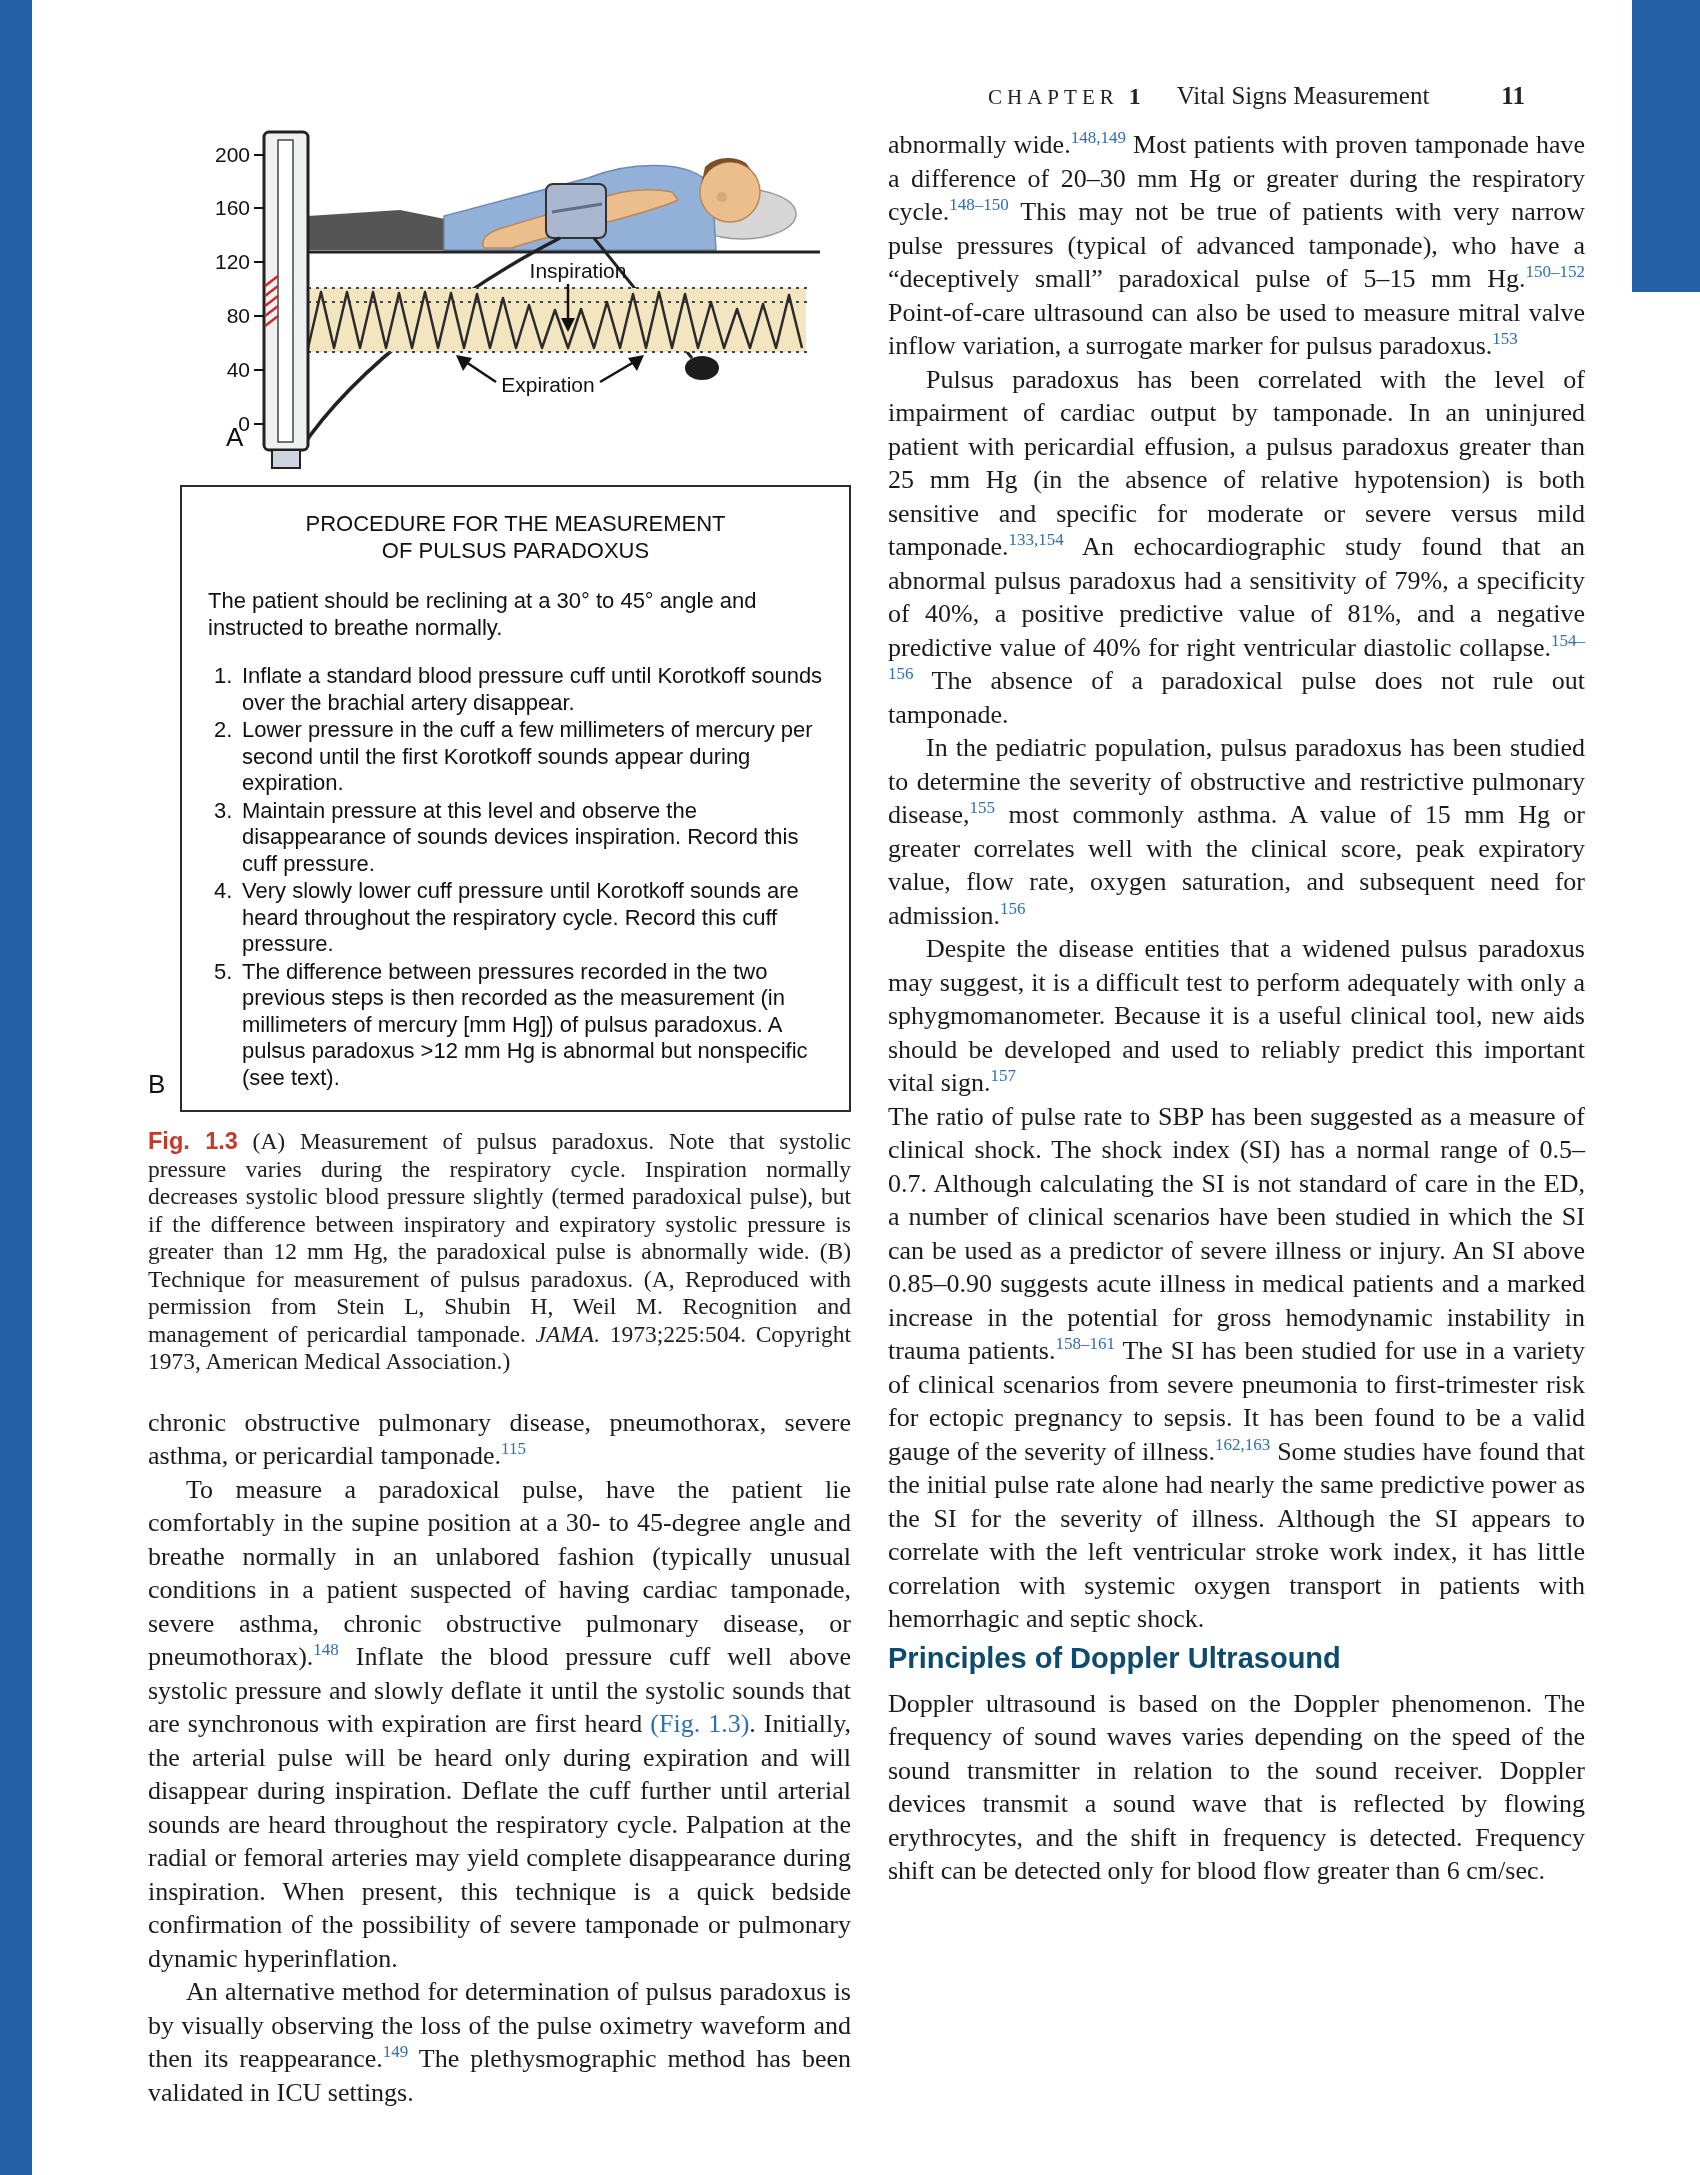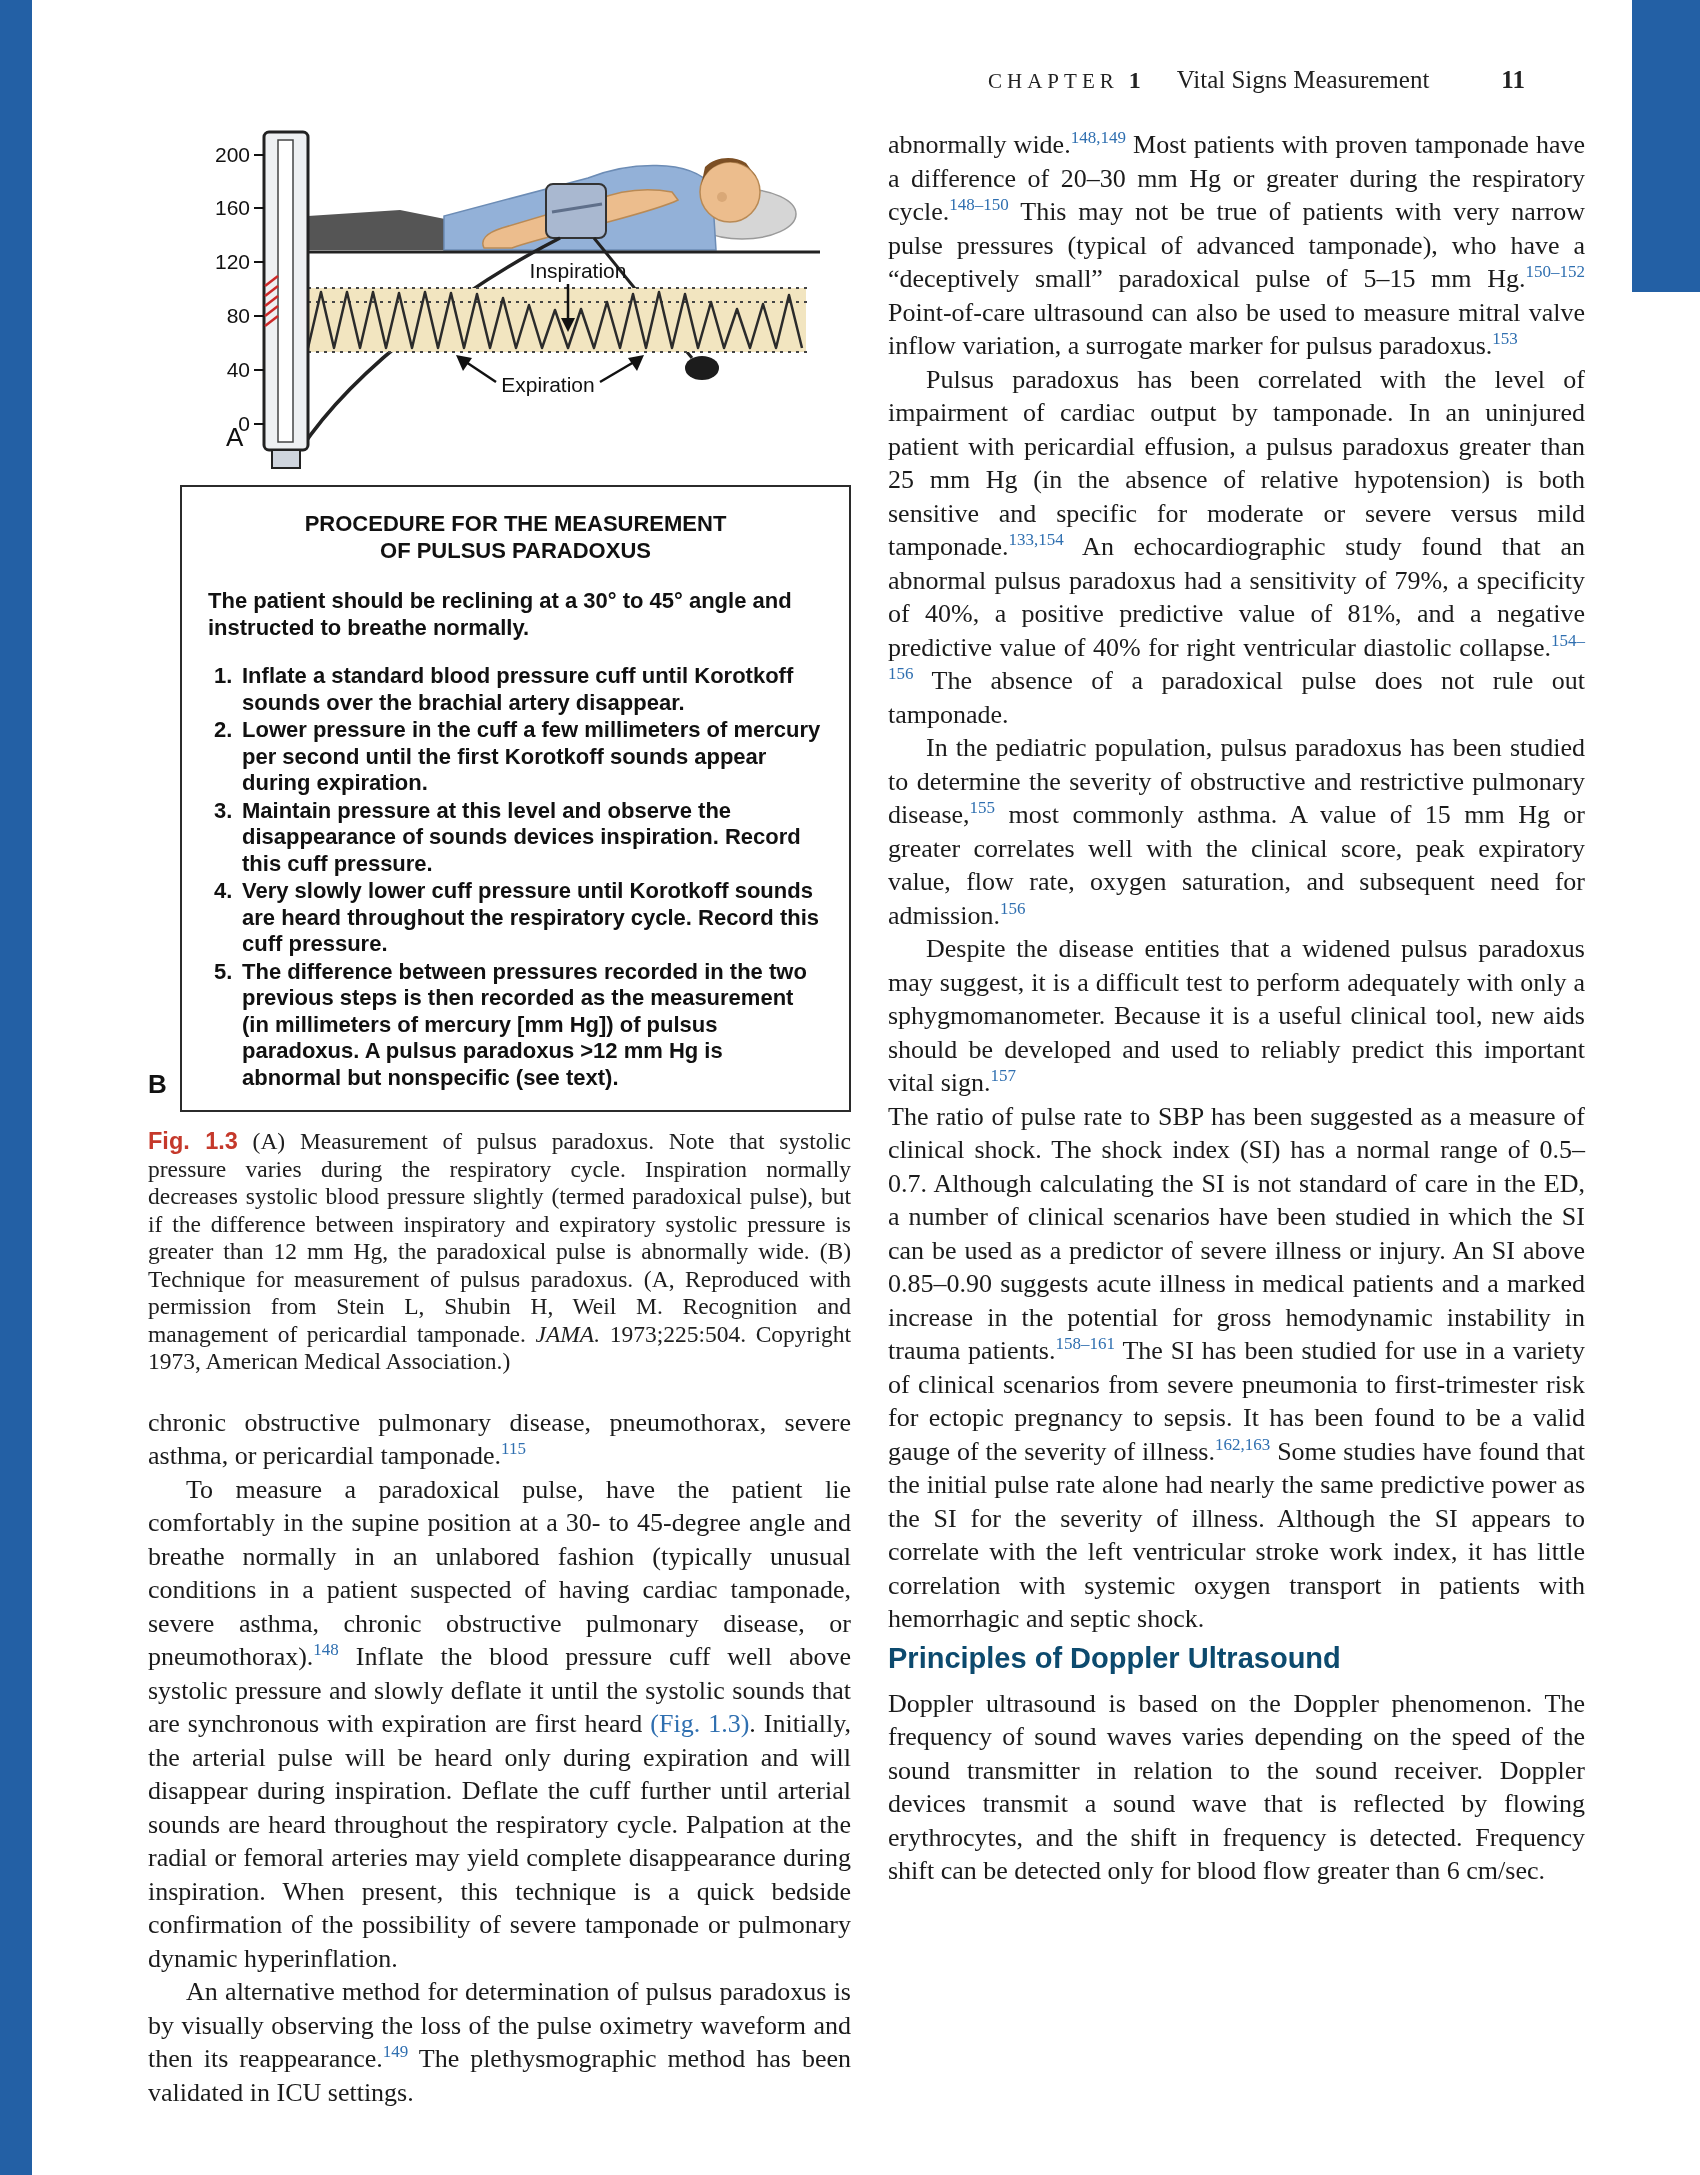--- a/index.html
+++ b/index.html
@@ -6,21 +6,21 @@
   html,body { background:#ffffff; }
   body {
     position:relative; width:1700px; height:2175px; overflow:hidden;
     font-family:"Liberation Serif", serif; color:#1b1b1b;
   }
   .side-bar   { position:absolute; left:0; top:0; width:32px; height:2175px; background:#2360a5; }
   .corner-tab { position:absolute; right:0; top:0; width:68px; height:292px; background:#2360a5; }
 
   
   .running-head {
-    position:absolute; left:888px; top:66px; width:697px;
+    position:absolute; left:888px; top:82px; width:697px;
     display:flex; align-items:baseline; justify-content:center; padding-left:40px;
     font-size:25px; color:#222;
   }
   .rh-chapter { letter-spacing:5px; font-size:21px; }
   .rh-num     { font-weight:bold; font-size:24px; margin-left:10px; }
   .rh-title   { margin-left:36px; }
   .rh-page    { font-weight:bold; margin-left:72px; }
 
   
   .col-left  { position:absolute; left:148px; top:100px; width:703px; }
@@ -39,21 +39,21 @@
     font-family:"Liberation Sans", sans-serif; font-weight:bold;
     font-size:30px; line-height:38px; color:#16548f; margin:30px 0 8px; letter-spacing:0.2px;
   }
   .h-sub {
     font-family:"Liberation Sans", sans-serif; font-weight:bold;
     font-size:29px; color:#0c4a6e; margin:6px 0 12px;
   }
 
   
   .fig-art { display:block; }
-  .box-wrap { position:relative; margin-top:10px;font-weight:bold; }
+  .box-wrap { position:relative; margin-top:10px; }
   .proc-box {
     margin-left:32px; border:2px solid #2b2b2b; padding:24px 26px 18px;
     font-family:"Liberation Sans", sans-serif; font-size:22px; line-height:26.5px; color:#111;
   }
   .proc-title { text-align:center; margin-bottom:24px; }
   .proc-intro { margin-bottom:22px; }
   .proc-steps { list-style:none; counter-reset:step; }
   .proc-steps li { counter-increment:step; position:relative; padding-left:34px; margin-bottom:1px; }
   .proc-steps li::before { content:counter(step) "."; position:absolute; left:6px; }
   .panel-label { font-family:"Liberation Sans", sans-serif; font-size:26px; color:#111; }

